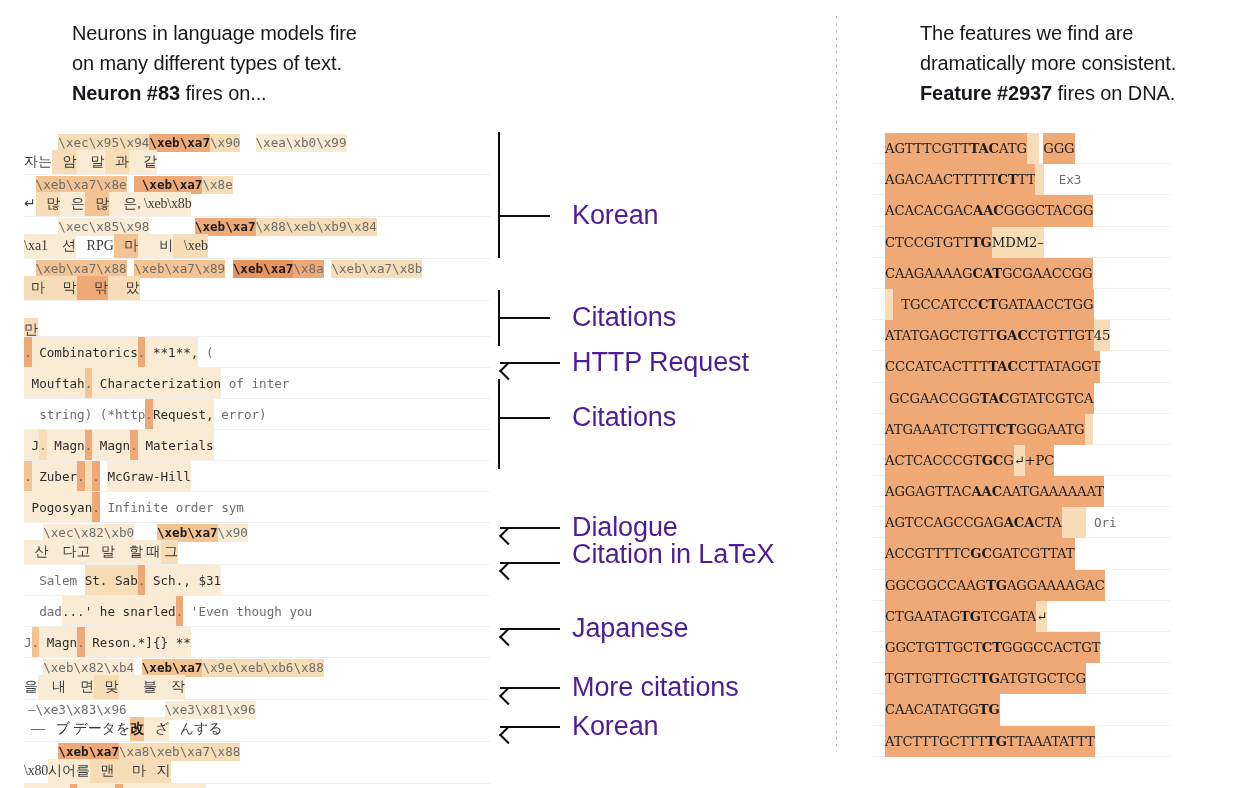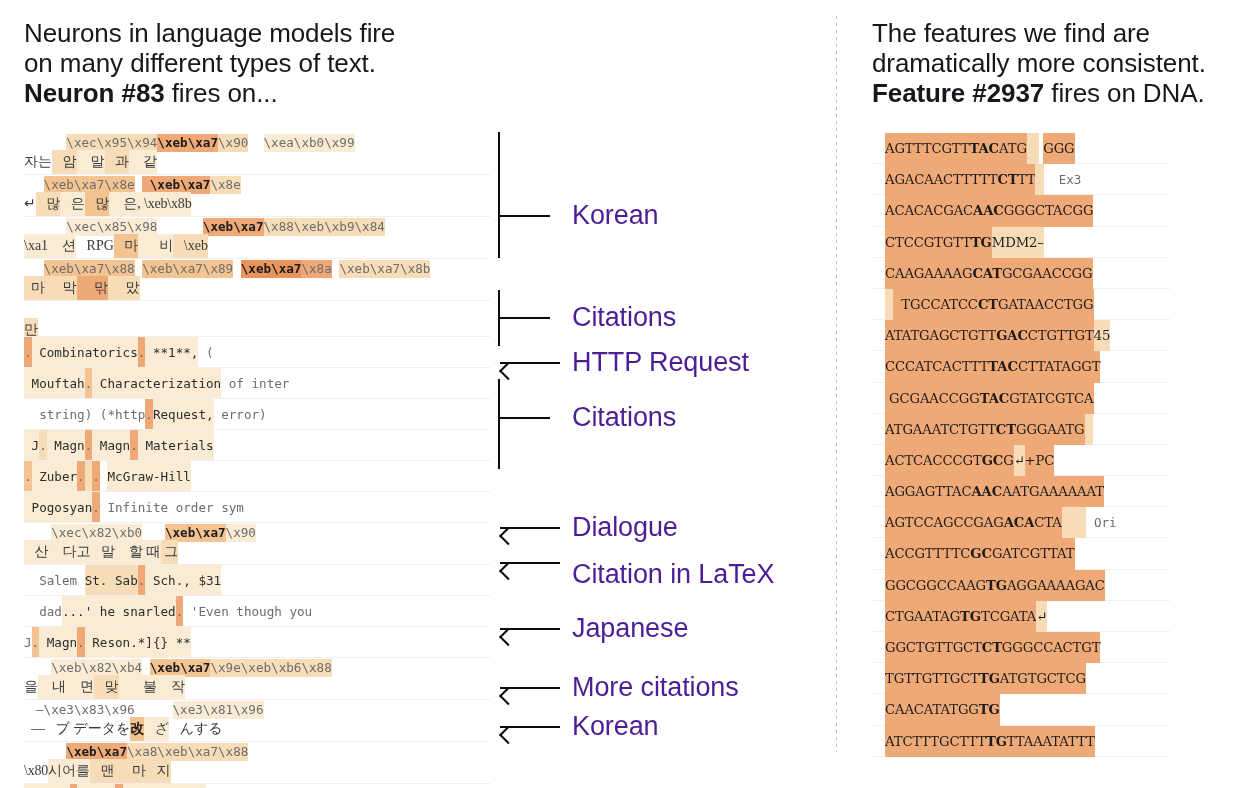--- a/index.html
+++ b/index.html
@@ -6,21 +6,21 @@
   html, body {
     margin: 0; padding: 0;
     width: 1259px; height: 788px;
     background: #ffffff;
     font-family: "Liberation Sans", sans-serif;
     overflow: hidden;
   }
   #root { position: relative; width: 1259px; height: 788px; background: #fff; }
 
   
-  .hdr { position: absolute; font-size: 26px; line-height: 30px; color: #16181d; letter-spacing: -0.1px; }
+  .hdr { position: absolute; font-size: 20px; line-height: 30px; color: #16181d; letter-spacing: -0.1px; margin-left: 48px; }
   #hdr-left  { left: 24px; top: 18px; width: 470px; }
   #hdr-right { left: 872px; top: 18px; width: 380px; }
   .hdr b { font-weight: 700; }
 
   
   #divider {
     position: absolute; left: 836px; top: 16px; width: 1px; height: 736px;
     background-image: linear-gradient(to bottom, #bfbfbf 0 3px, rgba(0,0,0,0) 3px 7px);
     background-size: 1px 7px;
   }
@@ -46,21 +46,21 @@
   
   .h0 { background: transparent; }
   .h1 { background: #faecd4; }
   .h2 { background: #f6ddb8; }
   .h3 { background: #f3c391; }
   .h4 { background: #efa977; }
   .h5 { background: #e9945c; }
 
   
   .cjkline { position: relative; height: 100%; }
-  .cjk-top { position: absolute; left: 12px; top: 1px; height: 18px; line-height: 18px; white-space: pre; }
+  .cjk-top { position: absolute; left: 4px; top: 1px; height: 18px; line-height: 18px; white-space: pre; }
   .cjk-bot { position: absolute; left: 0; top: 17px; height: 24px; line-height: 24px; white-space: pre;
              font-family: Liberation Serif, serif; font-size: 14px; color: #3a3a3a; }
   .cjk-bot .seg { display: inline-block; }
 
   
   #annot { position: absolute; left: 498px; top: 0; width: 340px; height: 788px; }
   .brk { position: absolute; border-left: 2.2px solid #0d0d0d; width: 0; }
   .brk::before, .brk::after {
     content: ""; position: absolute; left: 0; width: 0px; height: 0;
   }
@@ -141,21 +141,21 @@
       <div class="tick" style="top: 317px;"></div>
       <div class="alabel" style="top: 305px;">Citations</div>
       <div class="arrow" style="top: 362px;"></div>
       <div class="alabel" style="top: 350px;">HTTP Request</div>
       <div class="brk" style="top: 379px; height: 90px;"></div>
       <div class="tick" style="top: 417px;"></div>
       <div class="alabel" style="top: 405px;">Citations</div>
       <div class="arrow" style="top: 527px;"></div>
       <div class="alabel" style="top: 515px;">Dialogue</div>
       <div class="arrow" style="top: 562px;"></div>
-      <div class="alabel" style="top: 562px;">Citation in LaTeX</div>
+      <div class="alabel" style="top: 542px;">Citation in LaTeX</div>
       <div class="arrow" style="top: 628px;"></div>
       <div class="alabel" style="top: 616px;">Japanese</div>
       <div class="arrow" style="top: 687px;"></div>
       <div class="alabel" style="top: 675px; text-align: right;">More citations</div>
       <div class="arrow" style="top: 726px;"></div>
       <div class="alabel" style="top: 714px;">Korean</div>
     </div>
 
   <div id="right-panel">
       <div class="drow"><span class="seg h4">AGTTTCGTT</span><span class="seg h4 b">TAC</span><span class="seg h4">ATG</span><span class="seg h2">   </span><span class="seg h0"> </span><span class="seg h4">GGG</span></div>

